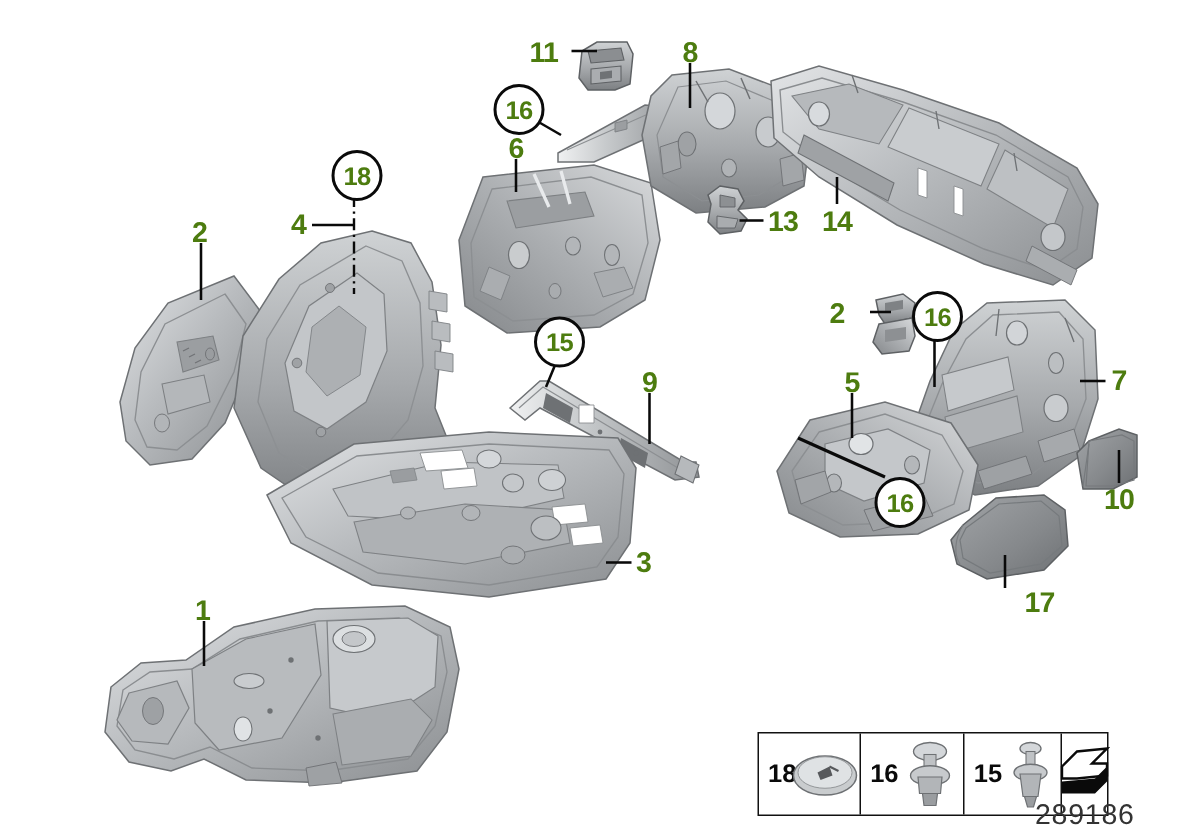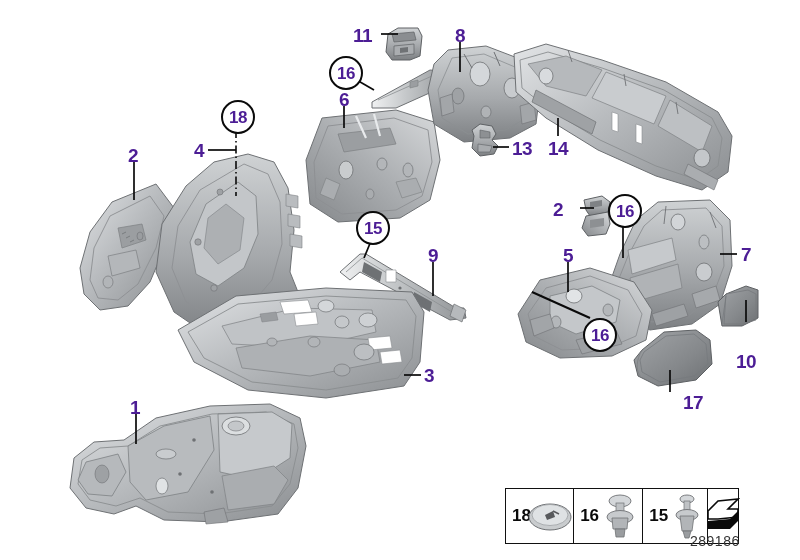--- a/index.html
+++ b/index.html
@@ -1,35 +1,35 @@
 <!DOCTYPE html>
 <html><head>
 <meta charset="utf-8">
 <style>
   html,body{margin:0;padding:0;background:#fff;}
   body{width:800px;height:560px;overflow:hidden;
        font-family:"Liberation Sans", sans-serif;}
   #stage{position:relative;width:800px;height:560px;background:#ffffff;}
 
   
-  .num{position:absolute;font-weight:bold;font-size:19px;color:#4c1d95;
+  .num{position:absolute;font-weight:bold;font-size:19px;color:#4d7c0f;
        line-height:1;letter-spacing:-0.5px;white-space:nowrap;}
   .num.circled{width:30px;height:30px;border:2.2px solid #0a0a0a;border-radius:50%;
        display:flex;align-items:center;justify-content:center;font-size:17px;
        background:#fff;}
   .leadsvg{position:absolute;overflow:visible;}
 
   
   #legend{position:absolute;border:1.5px solid #111;display:flex;background:#fff;}
   .lgcell{position:relative;border-right:1.5px solid #111;
           display:flex;align-items:center;}
   .lgcell:last-child{border-right:none;}
   .lgnum{font-weight:bold;font-size:17px;color:#0a0a0a;margin-left:6px;}
   .lgart{position:relative;flex:1;height:100%;}
-  #diagid{position:absolute;font-size:14px;color:#333;letter-spacing:.5px;}
+  #diagid{position:absolute;font-size:19px;color:#333;letter-spacing:.5px;}
 
   
   .part{position:absolute;}
   .part svg{display:block;overflow:visible;}
 </style>
 </head>
 <body>
 
 <div id="stage">
 
@@ -327,21 +327,21 @@
 
   <div class="num" style="left:130px;top:398px;">1</div>
   <div class="num" style="left:128px;top:146px;">2</div>
   <div class="num" style="left:424px;top:366px;">3</div>
   <div class="num" style="left:194px;top:141px;">4</div>
   <div class="num" style="left:563px;top:246px;">5</div>
   <div class="num" style="left:339px;top:90px;">6</div>
   <div class="num" style="left:741px;top:245px;">7</div>
   <div class="num" style="left:455px;top:26px;">8</div>
   <div class="num" style="left:428px;top:246px;">9</div>
-  <div class="num" style="left:736px;top:324px;margin-top:28px;">10</div>
+  <div class="num" style="left:736px;top:324px;">10</div>
   <div class="num" style="left:353px;top:26px;">11</div>
   <div class="num" style="left:553px;top:200px;">2</div>
   <div class="num" style="left:512px;top:139px;">13</div>
   <div class="num" style="left:548px;top:139px;">14</div>
   <div class="num circled" style="left:356px;top:211px;">15</div>
   <div class="num circled" style="left:329px;top:56px;">16</div>
   <div class="num circled" style="left:608px;top:194px;">16</div>
   <div class="num circled" style="left:583px;top:318px;">16</div>
   <div class="num" style="left:659px;top:393px;margin-left:24px;">17</div>
   <div class="num circled" style="left:221px;top:100px;">18</div>

